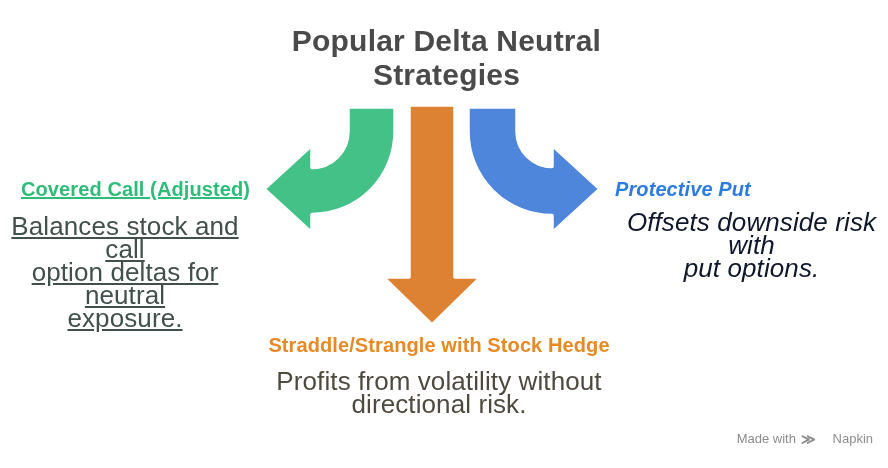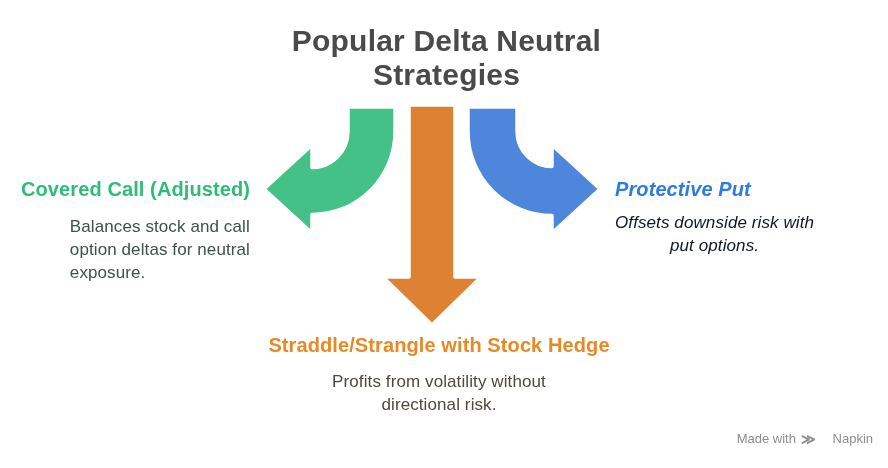--- a/index.html
+++ b/index.html
@@ -24,25 +24,25 @@
   .arrows-svg { position: absolute; left: 0; top: 0; }
   .strategy-label {
     position: absolute;
     font-size: 20px;
     font-weight: 700;
     white-space: nowrap;
     letter-spacing: 0.1px;
   }
   .strategy-desc {
     position: absolute;
-    font-size: 17px;
+    font-size: 26px;
     line-height: 23px;
     letter-spacing: 0.1px;
   }
-  .block-left  { right: 638px; text-align: left; }
+  .block-left  { right: 638px; text-align: center; text-decoration: underline; }
   .block-right { left: 615px; text-align: center; font-style: italic; }
   .block-bottom { left: 8px; width: 862px; text-align: center; }
   .label-left   { top: 178px; }
   .desc-left    { top: 215px; }
   .label-right  { top: 178px; }
   .desc-right   { top: 211px; }
   .label-bottom { top: 334px; }
   .desc-bottom  { top: 370px; }
   .footer {
     position: absolute;

